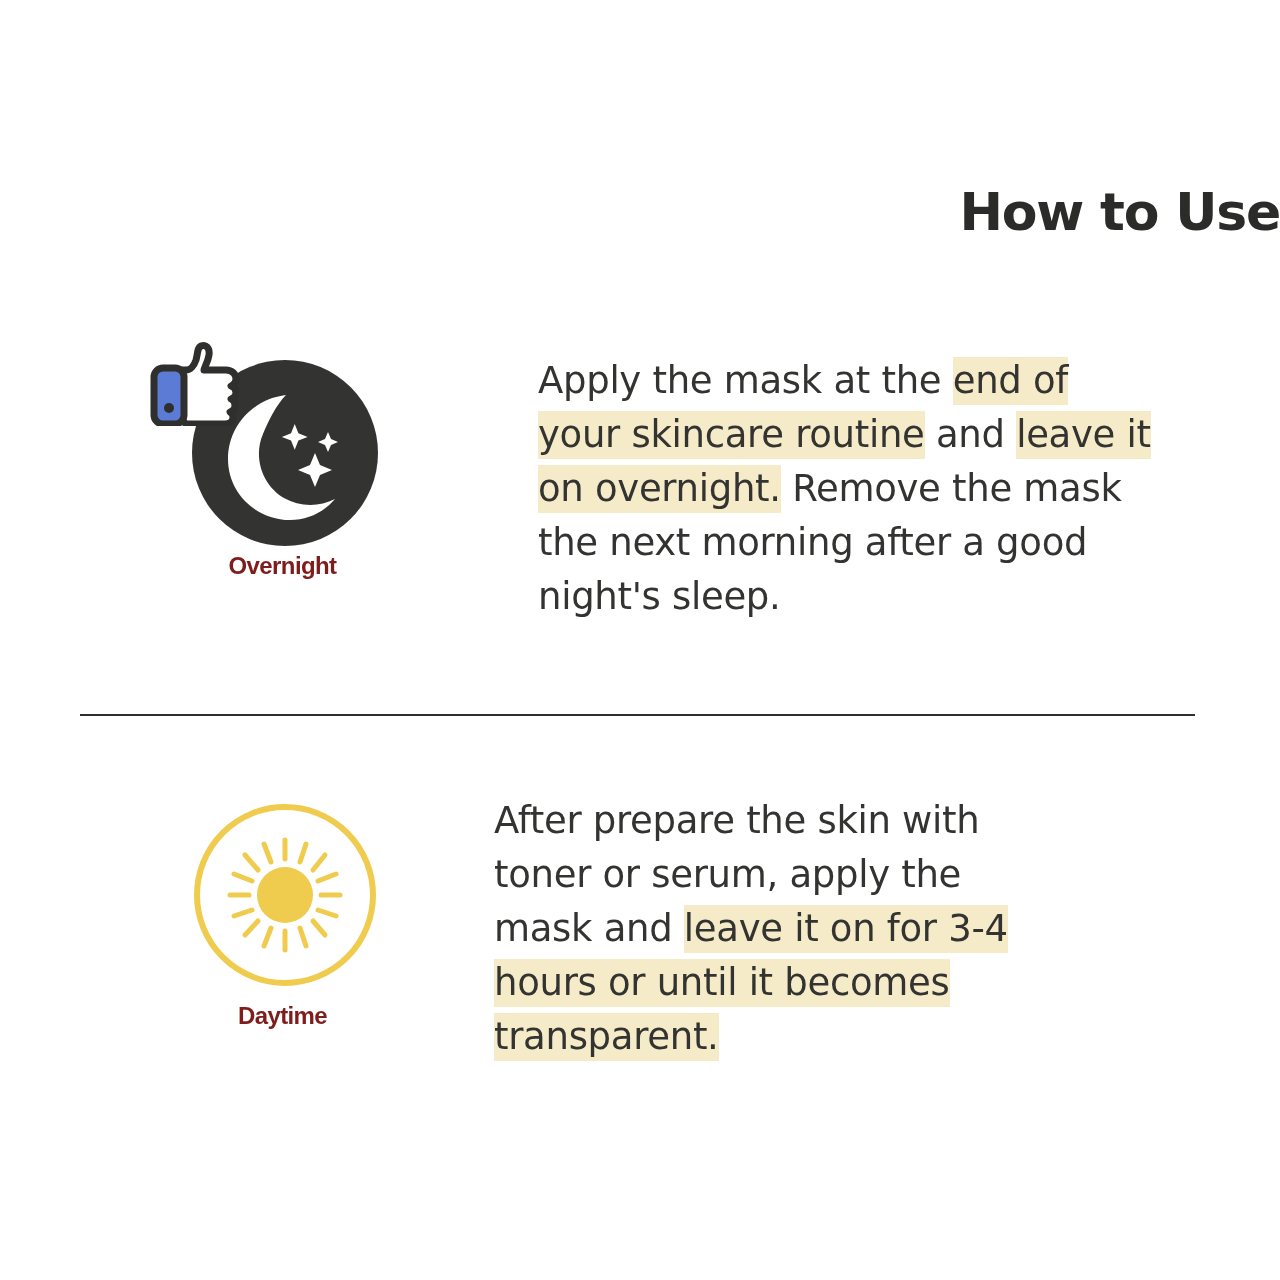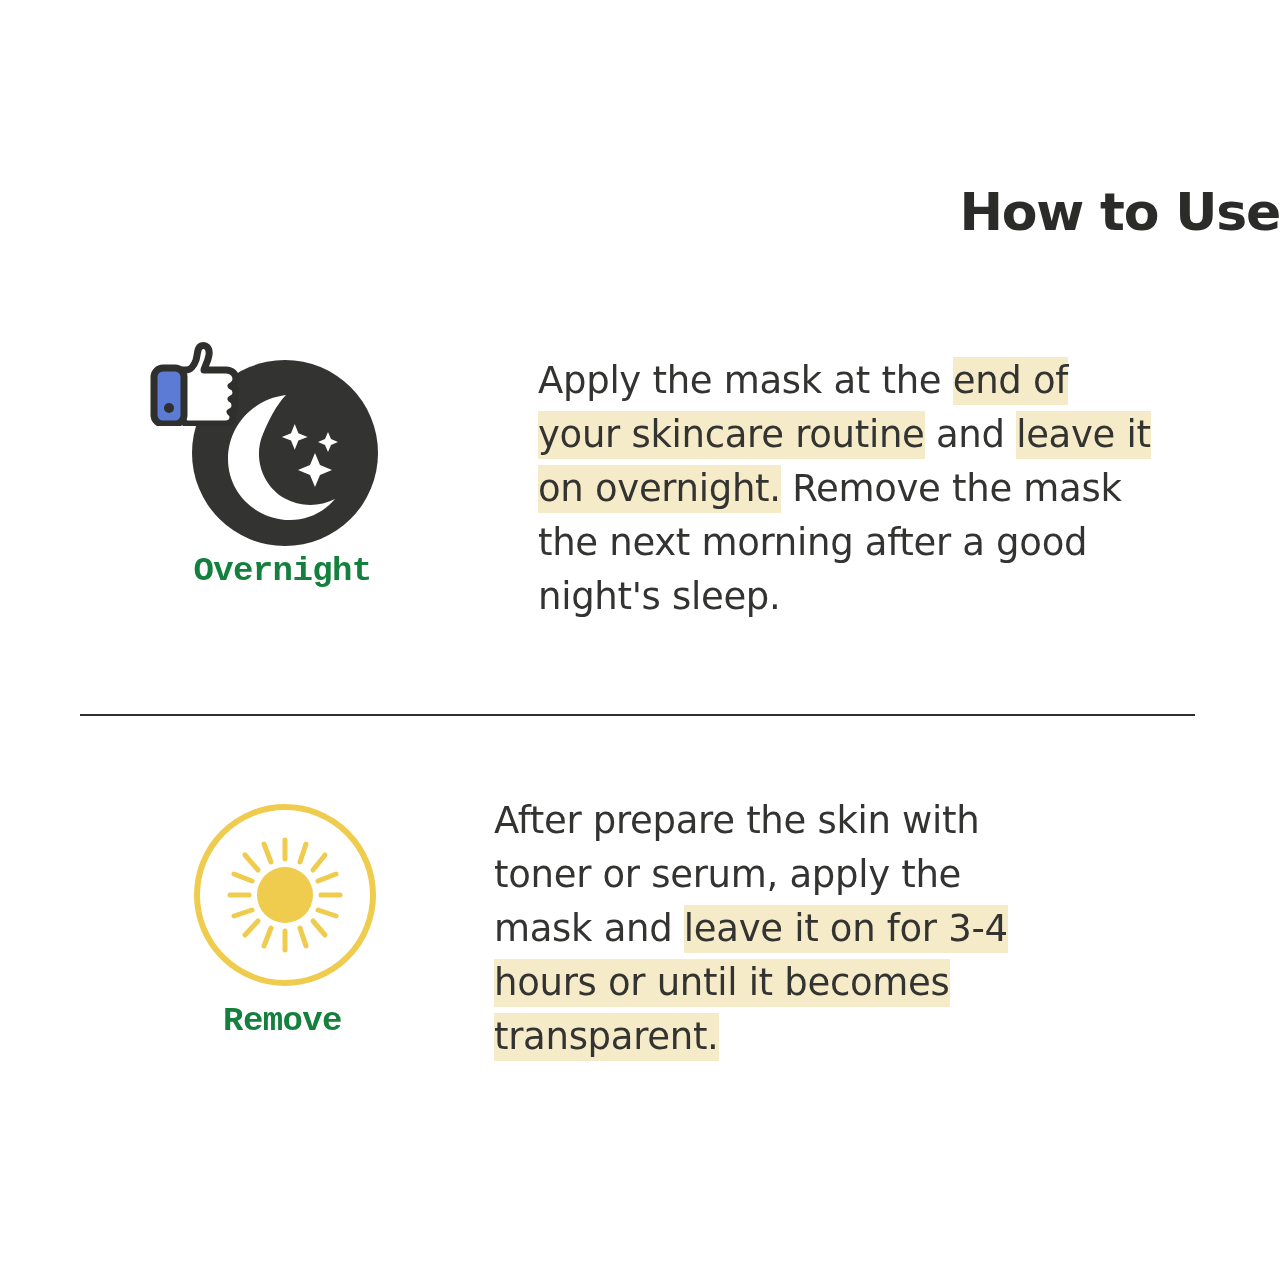--- a/index.html
+++ b/index.html
@@ -54,25 +54,25 @@
   }
 
   .icon-wrap {
     position: relative;
     width: 285px;
     height: 200px;
   }
 
   .icon-label {
     margin-top: 12px;
-    font-family: Liberation Mono, monospace;
+    font-family: Liberation Sans, sans-serif;
     font-weight: bold;
-    font-size: 34px;
+    font-size: 24px;
     letter-spacing: -0.6px;
-    color: #15803d;
+    color: #7f1d1d;
     white-space: nowrap;
   }
   .icon-label-daytime { margin-top: 22px; }
 
   
   .body-col {
     position: absolute;
     top: 14px;
     font-family: "DejaVu Sans", sans-serif;
     font-weight: normal;
@@ -216,19 +216,19 @@
             <line x1="53" y1="133" x2="66" y2="119"></line>
             <line x1="42" y1="114" x2="60" y2="108"></line>
             <line x1="38" y1="93" x2="57" y2="93"></line>
             <line x1="42" y1="72" x2="60" y2="79"></line>
             <line x1="53" y1="53" x2="66" y2="68"></line>
             <line x1="72" y1="42" x2="79" y2="60"></line>
           </g>
         </svg>
 
       </div>
-      <div class="icon-label icon-label-daytime">Remove</div>
+      <div class="icon-label icon-label-daytime">Daytime</div>
     </div>
 
     <div class="body-col body-daytime">After prepare the skin with toner or serum, apply the mask and <span class="hl">leave it on for 3-4 hours or until it becomes transparent.</span></div>
   </div>
 
 </div>
 
 </body></html>

